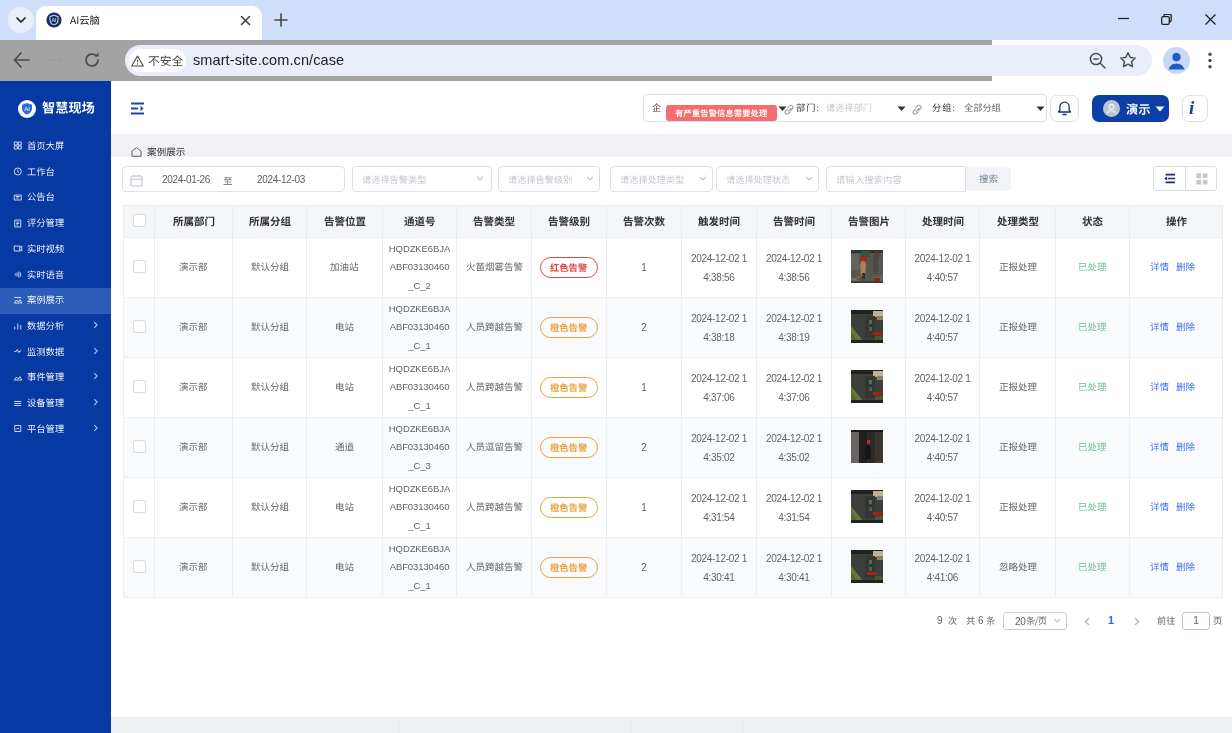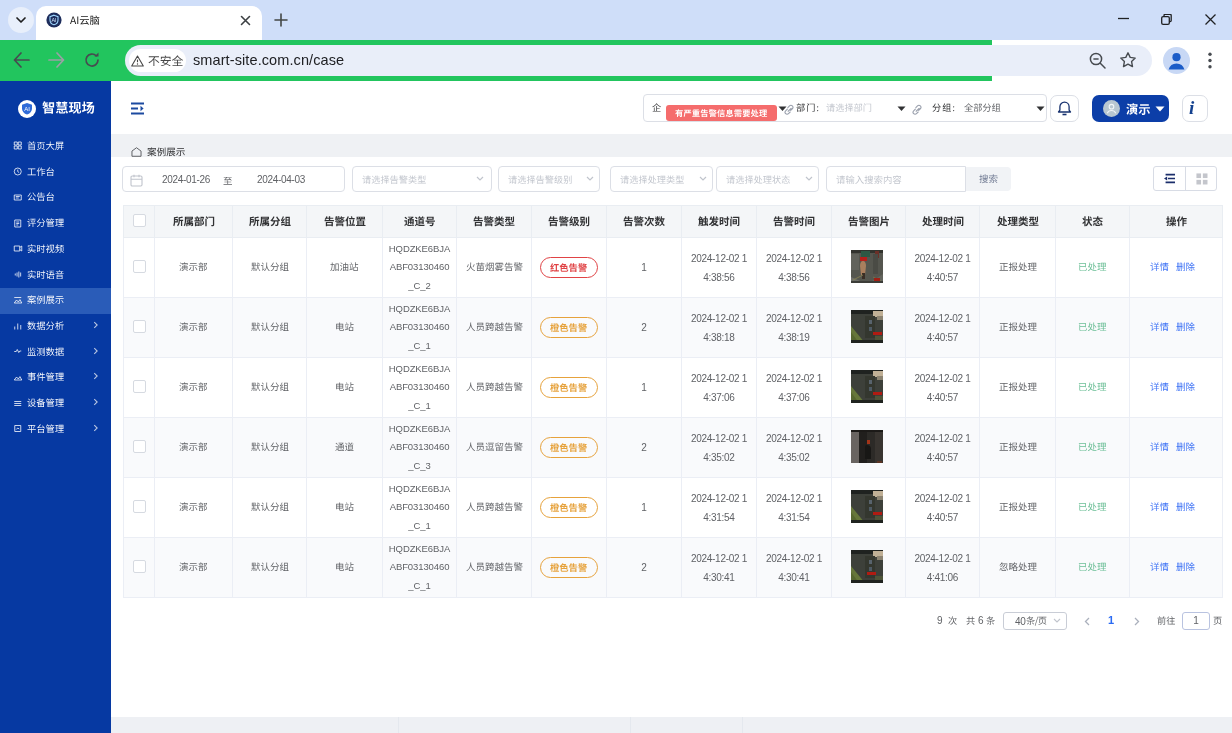--- a/index.html
+++ b/index.html
@@ -186,21 +186,21 @@
       <path d="M0 5.5h11" stroke="#202124" stroke-width="1.3"></path>
     </svg>
     <svg class="abs" style="left:1161px;top:14px" width="11" height="11" viewBox="0 0 11 11">
       <rect x="0.7" y="2.7" width="7.6" height="7.6" rx="1.4" fill="#cfdef9" stroke="#202124" stroke-width="1.3"></rect>
       <path d="M3 2.7V1.4a1 1 0 011-1h5.2a1 1 0 011 1v5.2a1 1 0 01-1 1H8.4" fill="none" stroke="#202124" stroke-width="1.3"></path>
     </svg>
     <svg class="abs" style="left:1205px;top:14px" width="11" height="11" viewBox="0 0 11 11">
       <path d="M0.5 0.5l10 10M10.5 0.5l-10 10" stroke="#202124" stroke-width="1.3"></path>
     </svg>
   </div>
-<div class="abs" style="left:0;top:40px;width:992px;height:41px;background:#22c55e;text-decoration:underline;">
+<div class="abs" style="left:0;top:40px;width:992px;height:41px;background:#a3a3a3;text-decoration:underline;">
     <svg class="abs" style="left:13px;top:12px" width="17" height="16" viewBox="0 0 17 16">
       <path d="M8 1L1.5 8 8 15M1.5 8H16" stroke="#474b50" stroke-width="1.7" fill="none" stroke-linecap="round" stroke-linejoin="round"></path>
     </svg>
     <svg class="abs" style="left:48px;top:12px" width="17" height="16" viewBox="0 0 17 16">
       <path d="M9 1l6.5 7L9 15M15.5 8H1" stroke="#9ba0a5" stroke-width="1.7" fill="none" stroke-linecap="round" stroke-linejoin="round"></path>
     </svg>
     <svg class="abs" style="left:84px;top:12px" width="16" height="16" viewBox="0 0 16 16">
       <path d="M14 8a6 6 0 11-1.76-4.24" stroke="#474b50" stroke-width="1.7" fill="none" stroke-linecap="round"></path>
       <path d="M14.5 0.5v4h-4z" fill="#474b50"></path>
     </svg>
@@ -512,21 +512,21 @@
     <svg class="abs" style="left:19px;top:17px" width="13" height="13" viewBox="0 0 13 13">
       <rect x="1" y="2" width="11" height="10" rx="1.2" fill="none" stroke="#c0c4cc" stroke-width="1.1"></rect>
       <path d="M1 5.2h11M4 0.8v2.4M9 0.8v2.4" stroke="#c0c4cc" stroke-width="1.1"></path>
     </svg>
     <div class="abs" style="left:42px;top:17px;width:66px;text-align:center;font-size:10px;letter-spacing:-0.3px;color:#606266;">2024-01-26</div>
     <div class="abs fx" style="left:112px;top:17px;height:13px;">
       <svg class="t" style="width:9.50px;height:9.50px;" viewBox="0 -880 1000 1000" fill="#606266">
         <use href="#g65"></use>
       </svg>
     </div>
-    <div class="abs" style="left:137px;top:17px;width:66px;text-align:center;font-size:10px;letter-spacing:-0.3px;color:#606266;">2024-04-03</div>
+    <div class="abs" style="left:137px;top:17px;width:66px;text-align:center;font-size:10px;letter-spacing:-0.3px;color:#606266;">2024-12-03</div>
     <div class="abs" style="left:241px;top:9px;width:140px;height:26px;border:1px solid #dcdfe6;border-radius:4px;"></div>
     <div class="abs fx" style="left:251px;top:16px;height:13px;">
       <svg class="t" style="width:64.40px;height:9.20px;" viewBox="0 -880 7000 1000" fill="#c0c4cc">
         <use href="#g48"></use>
         <use href="#g49" x="1000"></use>
         <use href="#g50" x="2000"></use>
         <use href="#g19" x="3000"></use>
         <use href="#g66" x="4000"></use>
         <use href="#g67" x="5000"></use>
         <use href="#g68" x="6000"></use>
@@ -1200,21 +1200,21 @@
     <svg class="t" style="width:9.20px;height:9.20px;" viewBox="0 -880 1000 1000" fill="#606266">
       <use href="#g139"></use>
     </svg>
     <span style="font-size:10px;color:#606266;">&nbsp;6&nbsp;</span>
     <svg class="t" style="width:9.20px;height:9.20px;" viewBox="0 -880 1000 1000" fill="#606266">
       <use href="#g140"></use>
     </svg>
   </div>
 <div class="abs" style="left:1003px;top:612px;width:64px;height:18px;border:1px solid #c9cdd6;border-radius:3px;"></div>
 <div class="abs fx" style="left:1015px;top:615px;height:12px;">
-    <span style="font-size:10px;color:#606266;letter-spacing:-0.3px;">40</span>
+    <span style="font-size:10px;color:#606266;letter-spacing:-0.3px;">20</span>
     <svg class="t" style="width:21.01px;height:9.20px;" viewBox="0 -880 2284 1000" fill="#606266">
       <use href="#g140"></use>
       <use href="#g141" x="946"></use>
       <use href="#g12" x="1284"></use>
     </svg>
   </div>
 <svg class="abs" style="left:1053px;top:618px" width="8" height="5" viewBox="0 0 8 5">
     <path d="M1 1l3 3 3-3" stroke="#c0c4cc" stroke-width="1.1" fill="none"></path>
   </svg>
 <svg class="abs" style="left:1084px;top:617px" width="6" height="9" viewBox="0 0 6 9">

